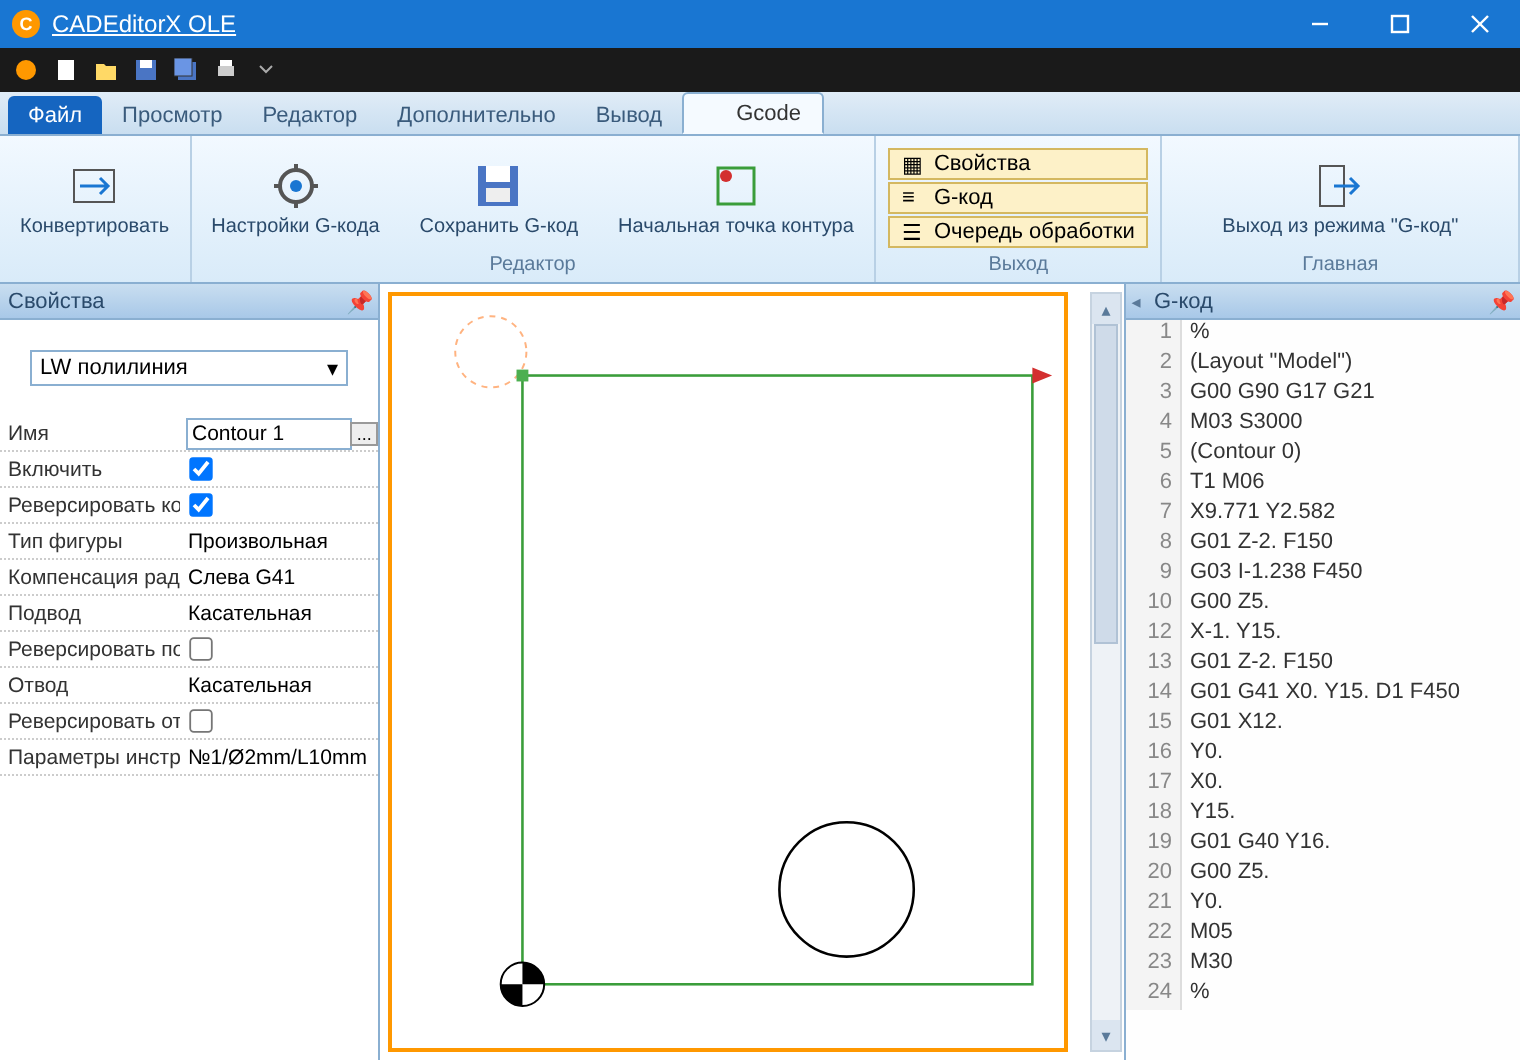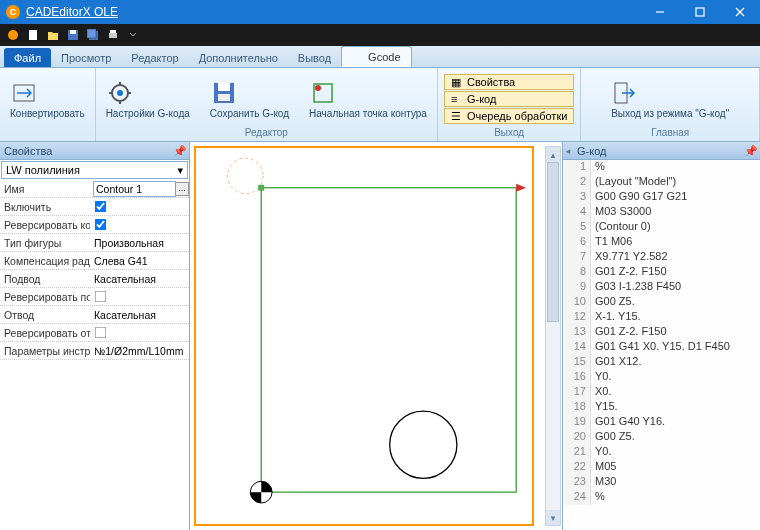--- a/index.html
+++ b/index.html
@@ -16,40 +16,40 @@
 .qat .qbtn { width: 18px; height: 18px; margin-right: 2px; display: flex; align-items: center; justify-content: center; cursor: pointer; }
 
 .menubar { height: 22px; background: linear-gradient(#e0ecf7, #c9def0); display: flex; align-items: flex-end; border-bottom: 1px solid #8aafd1; padding-left: 4px; }
 .menubar .mitem { padding: 4px 10px 3px; color: #3a5b7c; cursor: pointer; border-radius: 3px 3px 0 0; }
 .menubar .mitem.file { background: #1565c0; color: #fff; }
 .menubar .mitem.active { background: #f5faff; border: 1px solid #8aafd1; border-bottom: 1px solid #f5faff; color: #333; padding-left: 26px; }
 
 .ribbon { height: 74px; background: linear-gradient(#f2f9ff, #d9ebf9); border-bottom: 1px solid #8aafd1; display: flex; }
 .ribgroup { display: flex; flex-direction: column; align-items: center; border-right: 1px solid #b8d0e5; padding: 2px 6px 0; }
 .ribgroup .items { display: flex; flex: 1; align-items: center; gap: 12px; }
-.ribitem { display: flex; flex-direction: column; align-items: flex-start; cursor: pointer; padding: 2px 4px; }
+.ribitem { display: flex; flex-direction: column; align-items: center; cursor: pointer; padding: 2px 4px; }
 .ribitem .ricon { width: 28px; height: 28px; display: flex; align-items: center; justify-content: center; }
 .ribitem .rlabel { font-size: 10px; color: #2a4a6b; text-align: center; white-space: nowrap; margin-top: 1px; }
 .ribgroup .gname { font-size: 10px; color: #5a7a9a; height: 14px; }
 .ribstack { display: flex; flex-direction: column; gap: 1px; }
 .ribstack .srow { display: flex; align-items: center; background: #fdf1c8; border: 1px solid #d4b860; padding: 1px 6px; cursor: pointer; font-size: 10px; gap: 4px; }
 .ribstack .srow .sicon { width: 12px; height: 12px; }
 
 .mainarea { display: flex; height: 390px; }
 
 .props { width: 190px; border-right: 1px solid #8aafd1; display: flex; flex-direction: column; }
 .panelhead { height: 18px; background: linear-gradient(#c9def0, #a8c8e8); border-bottom: 1px solid #8aafd1; display: flex; align-items: center; padding: 0 4px; font-size: 11px; color: #2a4a6b; }
 .panelhead .spacer { flex: 1; }
 .panelhead .pin { width: 12px; height: 12px; cursor: pointer; }
-.combo { height: 18px; border: 1px solid #8aafd1; margin: 1px; display: flex; align-items: center; padding: 0 4px; font-size: 11px; cursor: pointer; background: #fff; }
+.combo { height: 18px; border: 1px solid #8aafd1; margin: 15px; display: flex; align-items: center; padding: 0 4px; font-size: 11px; cursor: pointer; background: #fff; }
 .combo .arrow { margin-left: auto; }
 .pgrid { flex: 1; overflow: auto; }
 .prow { display: flex; height: 18px; border-bottom: 1px dotted #ccc; align-items: center; }
 .prow .pname { width: 90px; padding-left: 4px; font-size: 10.5px; color: #333; overflow: hidden; white-space: nowrap; }
-.prow .pval { flex: 1; padding-left: 4px; font-size: 10.5px; display: flex; gap: 0; }
+.prow .pval { flex: 1; padding-left: 4px; font-size: 10.5px; display: flex; align-items: center; gap: 0; }
 .prow .pval input[type=text] { width: 100%; border: none; font-size: 10.5px; background: #fff; outline: 1px solid #8aafd1; padding: 1px 2px; }
 .prow .pval .dots { width: 16px; border: 1px solid #999; background: #eee; text-align: center; cursor: pointer; font-size: 9px; }
 .prow .pval input[type=checkbox] { transform: scale(0.9); }
 
 .canvasarea { flex: 1; position: relative; background: #fff; }
 .canvasframe { position: absolute; left: 4px; top: 4px; right: 28px; bottom: 6px; border: 2px solid #ff9800; }
 .scrollv { position: absolute; right: 1px; top: 4px; width: 16px; bottom: 6px; background: #eef2f6; border: 1px solid #c6d3e0; display:flex; flex-direction:column; }
 .scrollv .sarrow { height:15px; background:#dbe5f0; display:flex; align-items:center; justify-content:center; color:#5a7a9a; font-size:9px; cursor:pointer; }
 .scrollv .sthumb { margin-top:0; height:160px; background:#cfdbe9; border:1px solid #b0c2d5; margin:0 1px; }
 

